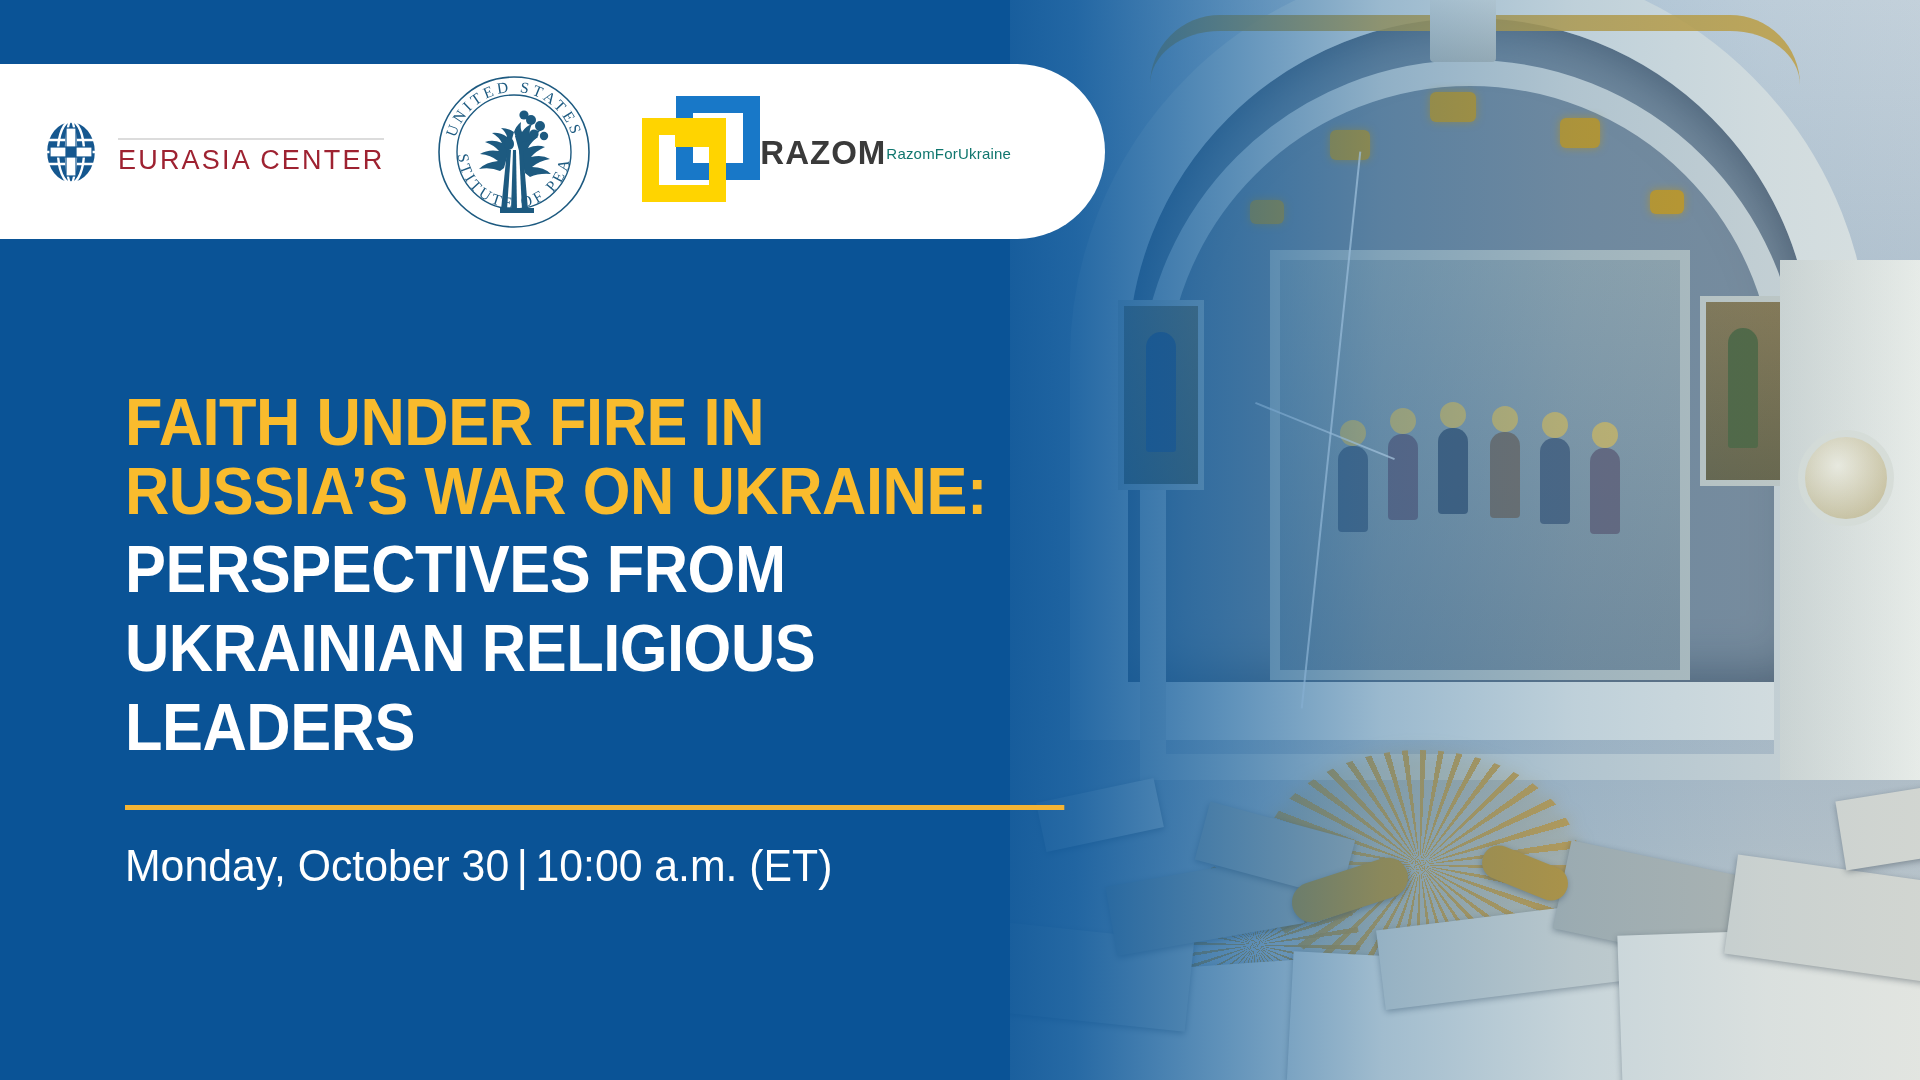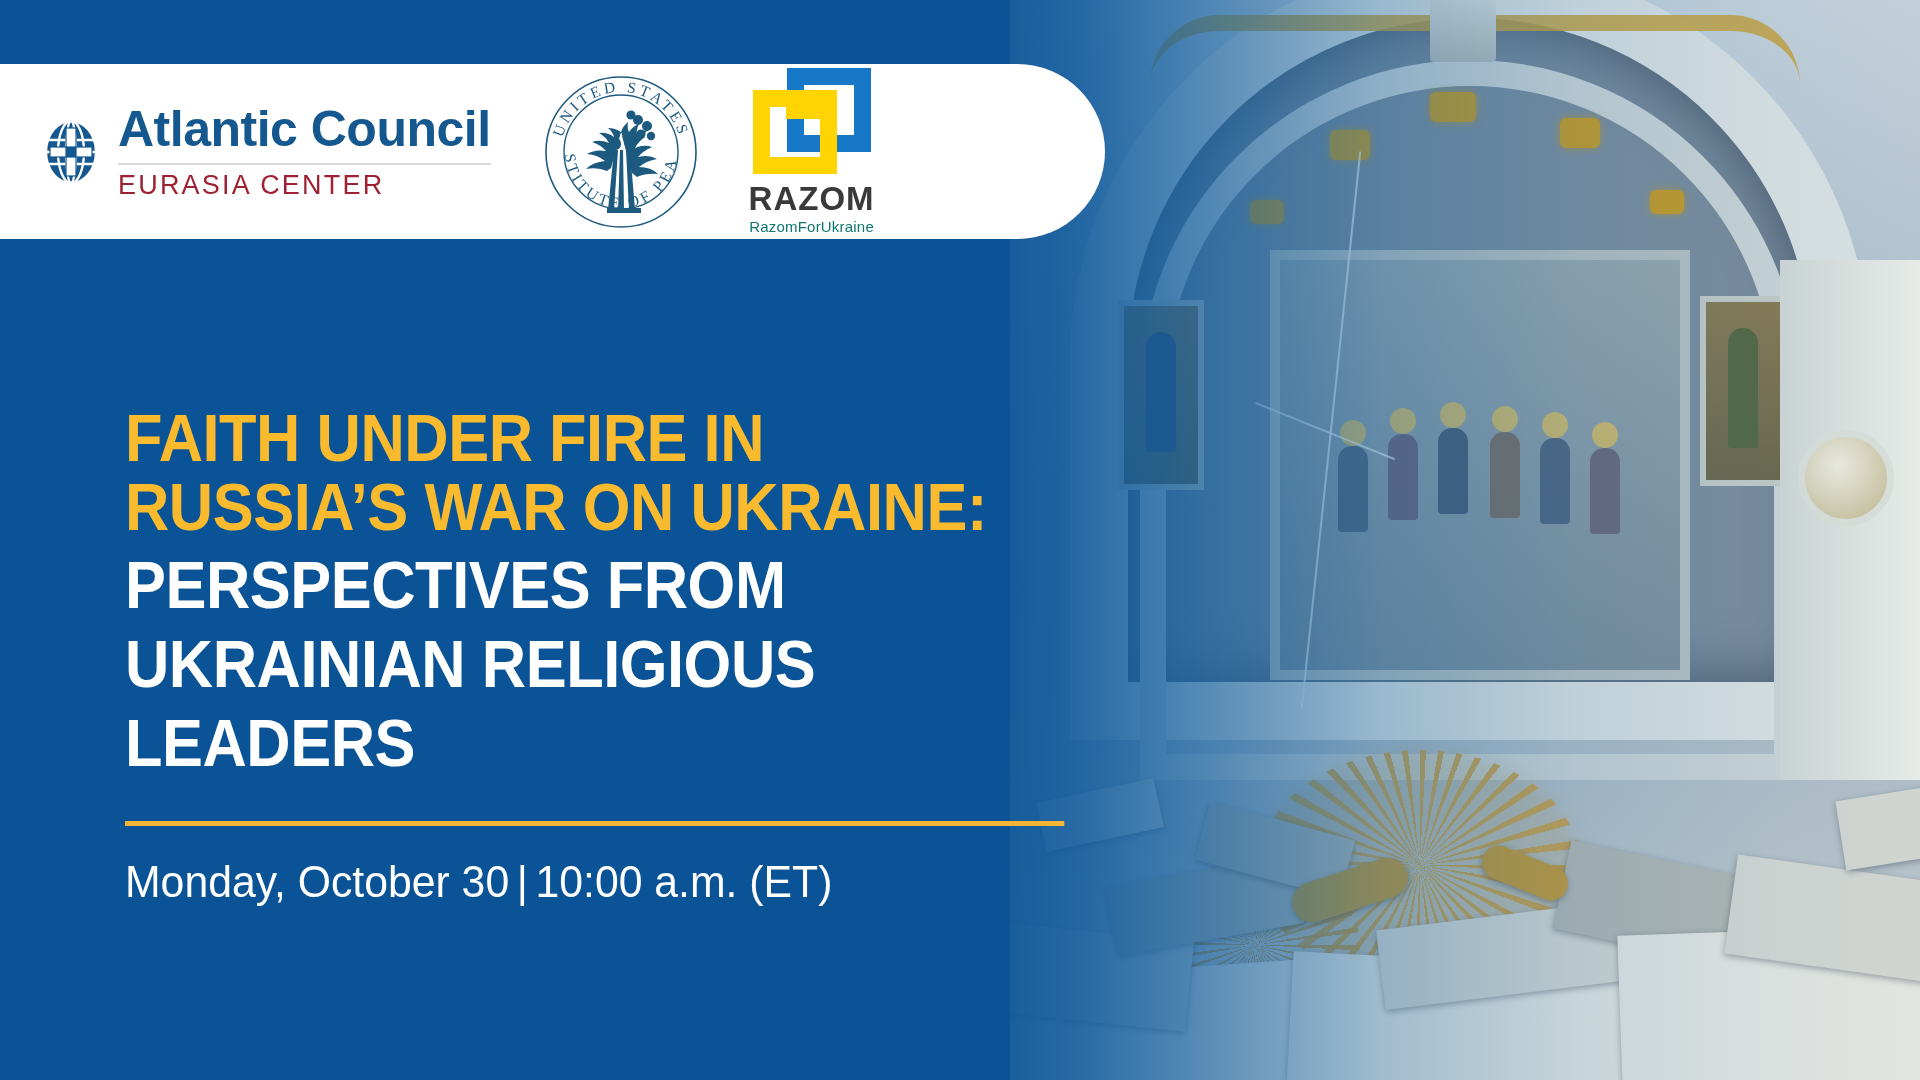--- a/index.html
+++ b/index.html
@@ -180,21 +180,21 @@
   }
   .ac-sub{
     font-size:27px; font-weight:400; color:#9e2231;
     letter-spacing:2.2px; text-align:left; line-height:1;
   }
 
   
   .usip{ width:156px; height:156px; flex:none; margin-left:52px; }
 
   
-  .razom{ margin-left:50px; display:flex; flex-direction:column; align-items:center; }
+  .razom{ margin-left:50px; display:flex; align-items:center; }
   .razom-mark{ position:relative; width:118px; height:112px; }
   .rz-blue{
     position:absolute; right:0; top:0; width:84px; height:84px;
     border:17px solid #1878c8; background:transparent;
   }
   .rz-yellow{
     position:absolute; left:0; bottom:6px; width:84px; height:84px;
     border:17px solid #ffd400; background:transparent;
   }
   .rz-notch{
@@ -205,21 +205,21 @@
     font-size:33px; font-weight:700; color:#3a3a3a;
     letter-spacing:1px; line-height:1; margin-top:2px;
   }
   .razom-tag{
     font-size:15px; font-weight:400; color:#0f766e;
     letter-spacing:.2px; margin-top:3px;
   }
 
   
   .content{
-    position:absolute; left:125px; top:404px; width:1020px;
+    position:absolute; left:125px; top:388px; width:1020px;
     z-index:5;
   }
   .h-yellow, .h-white{
     font-family:"Liberation Sans", sans-serif;
     font-weight:700;
     font-size:66px;
     line-height:1.04;
     letter-spacing:-0.5px;
     transform:scaleX(.93);
     transform-origin:left center;
@@ -326,21 +326,20 @@
             <path d="M7 45 H55"></path>
           </g>
           <rect x="26" y="9" width="10" height="48" fill="#ffffff"></rect>
           <rect x="10" y="28" width="42" height="10" fill="#ffffff"></rect>
           <rect x="26" y="9" width="10" height="48" fill="none" stroke="#15578f" stroke-width="1.2"></rect>
           <rect x="10" y="28" width="42" height="10" fill="none" stroke="#15578f" stroke-width="1.2"></rect>
           <rect x="26" y="28" width="10" height="10" fill="#15578f"></rect>
         </svg>
       </span>
       <span class="ac-text">
-        <span class="ac-name">Atlantic Council</span>
         <span class="ac-rule"></span>
         <span class="ac-sub">EURASIA CENTER</span>
       </span>
     </div>
 
     <span class="usip">
       <svg viewBox="0 0 156 156" width="156" height="156" aria-hidden="true">
         <defs>
           <path id="arcTop" d="M 18,78 A 60,60 0 0 1 138,78"></path>
           <path id="arcBot" d="M 22,78 A 56,56 0 0 0 134,78"></path>

